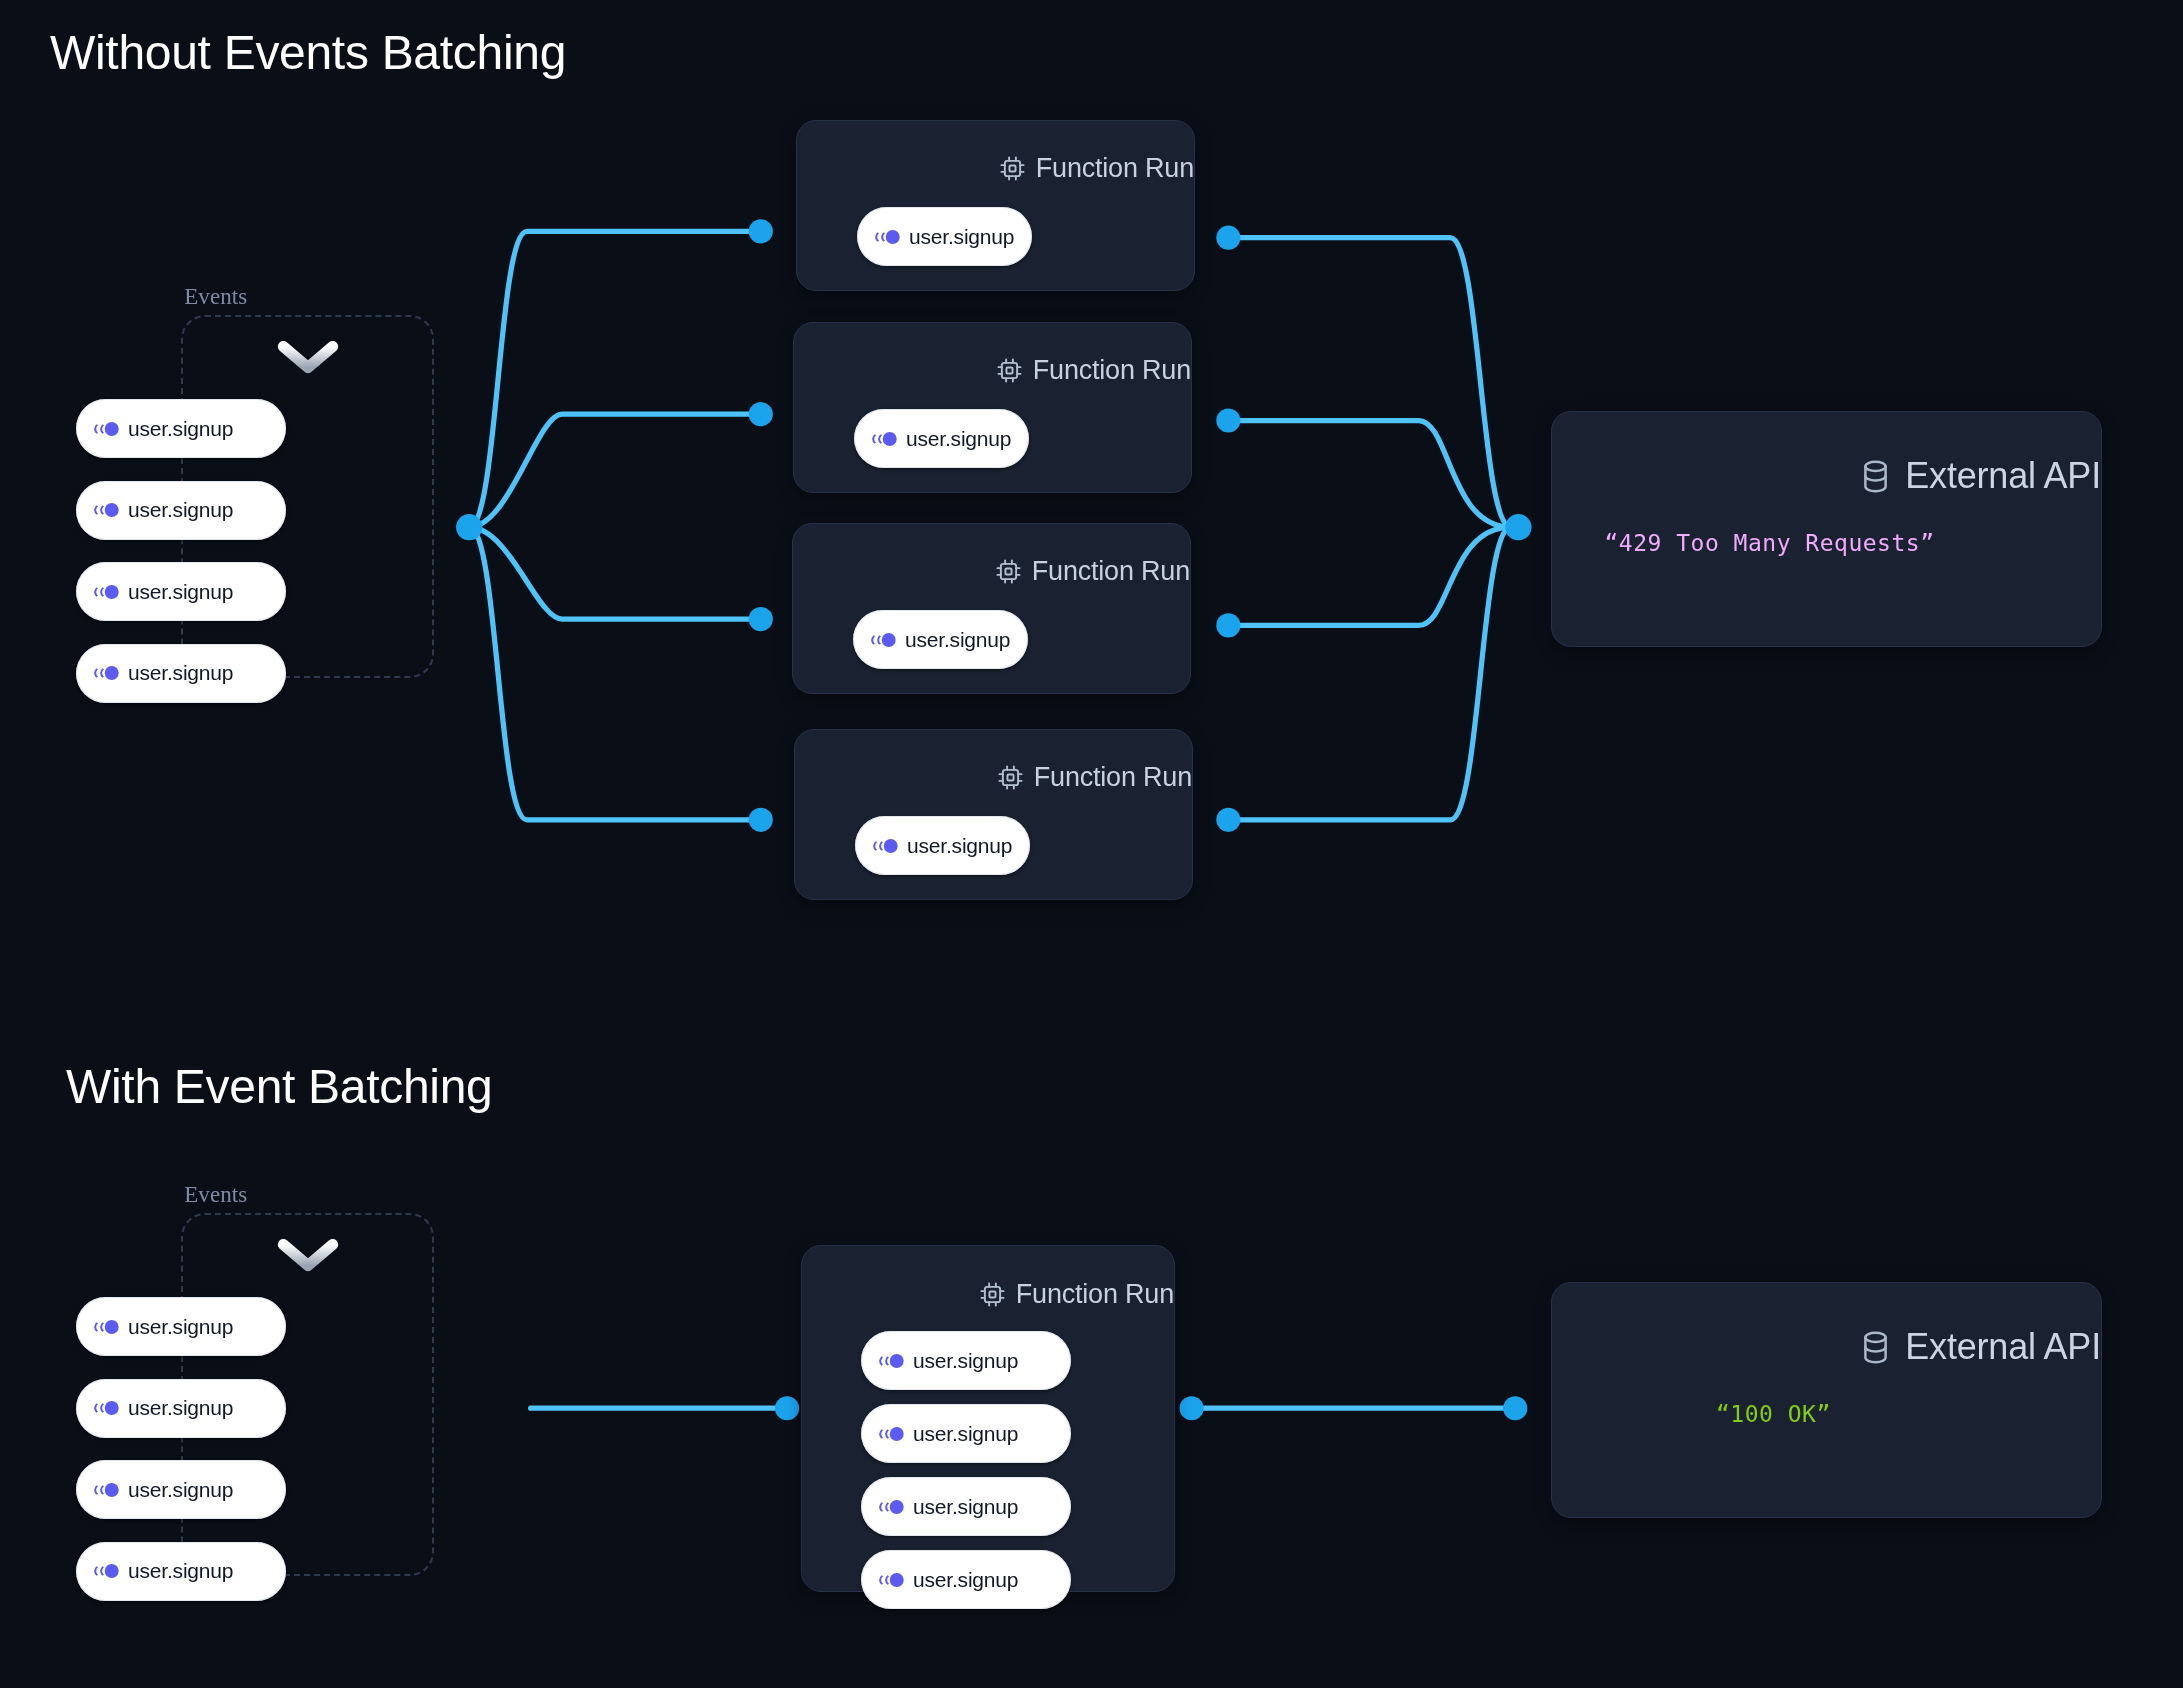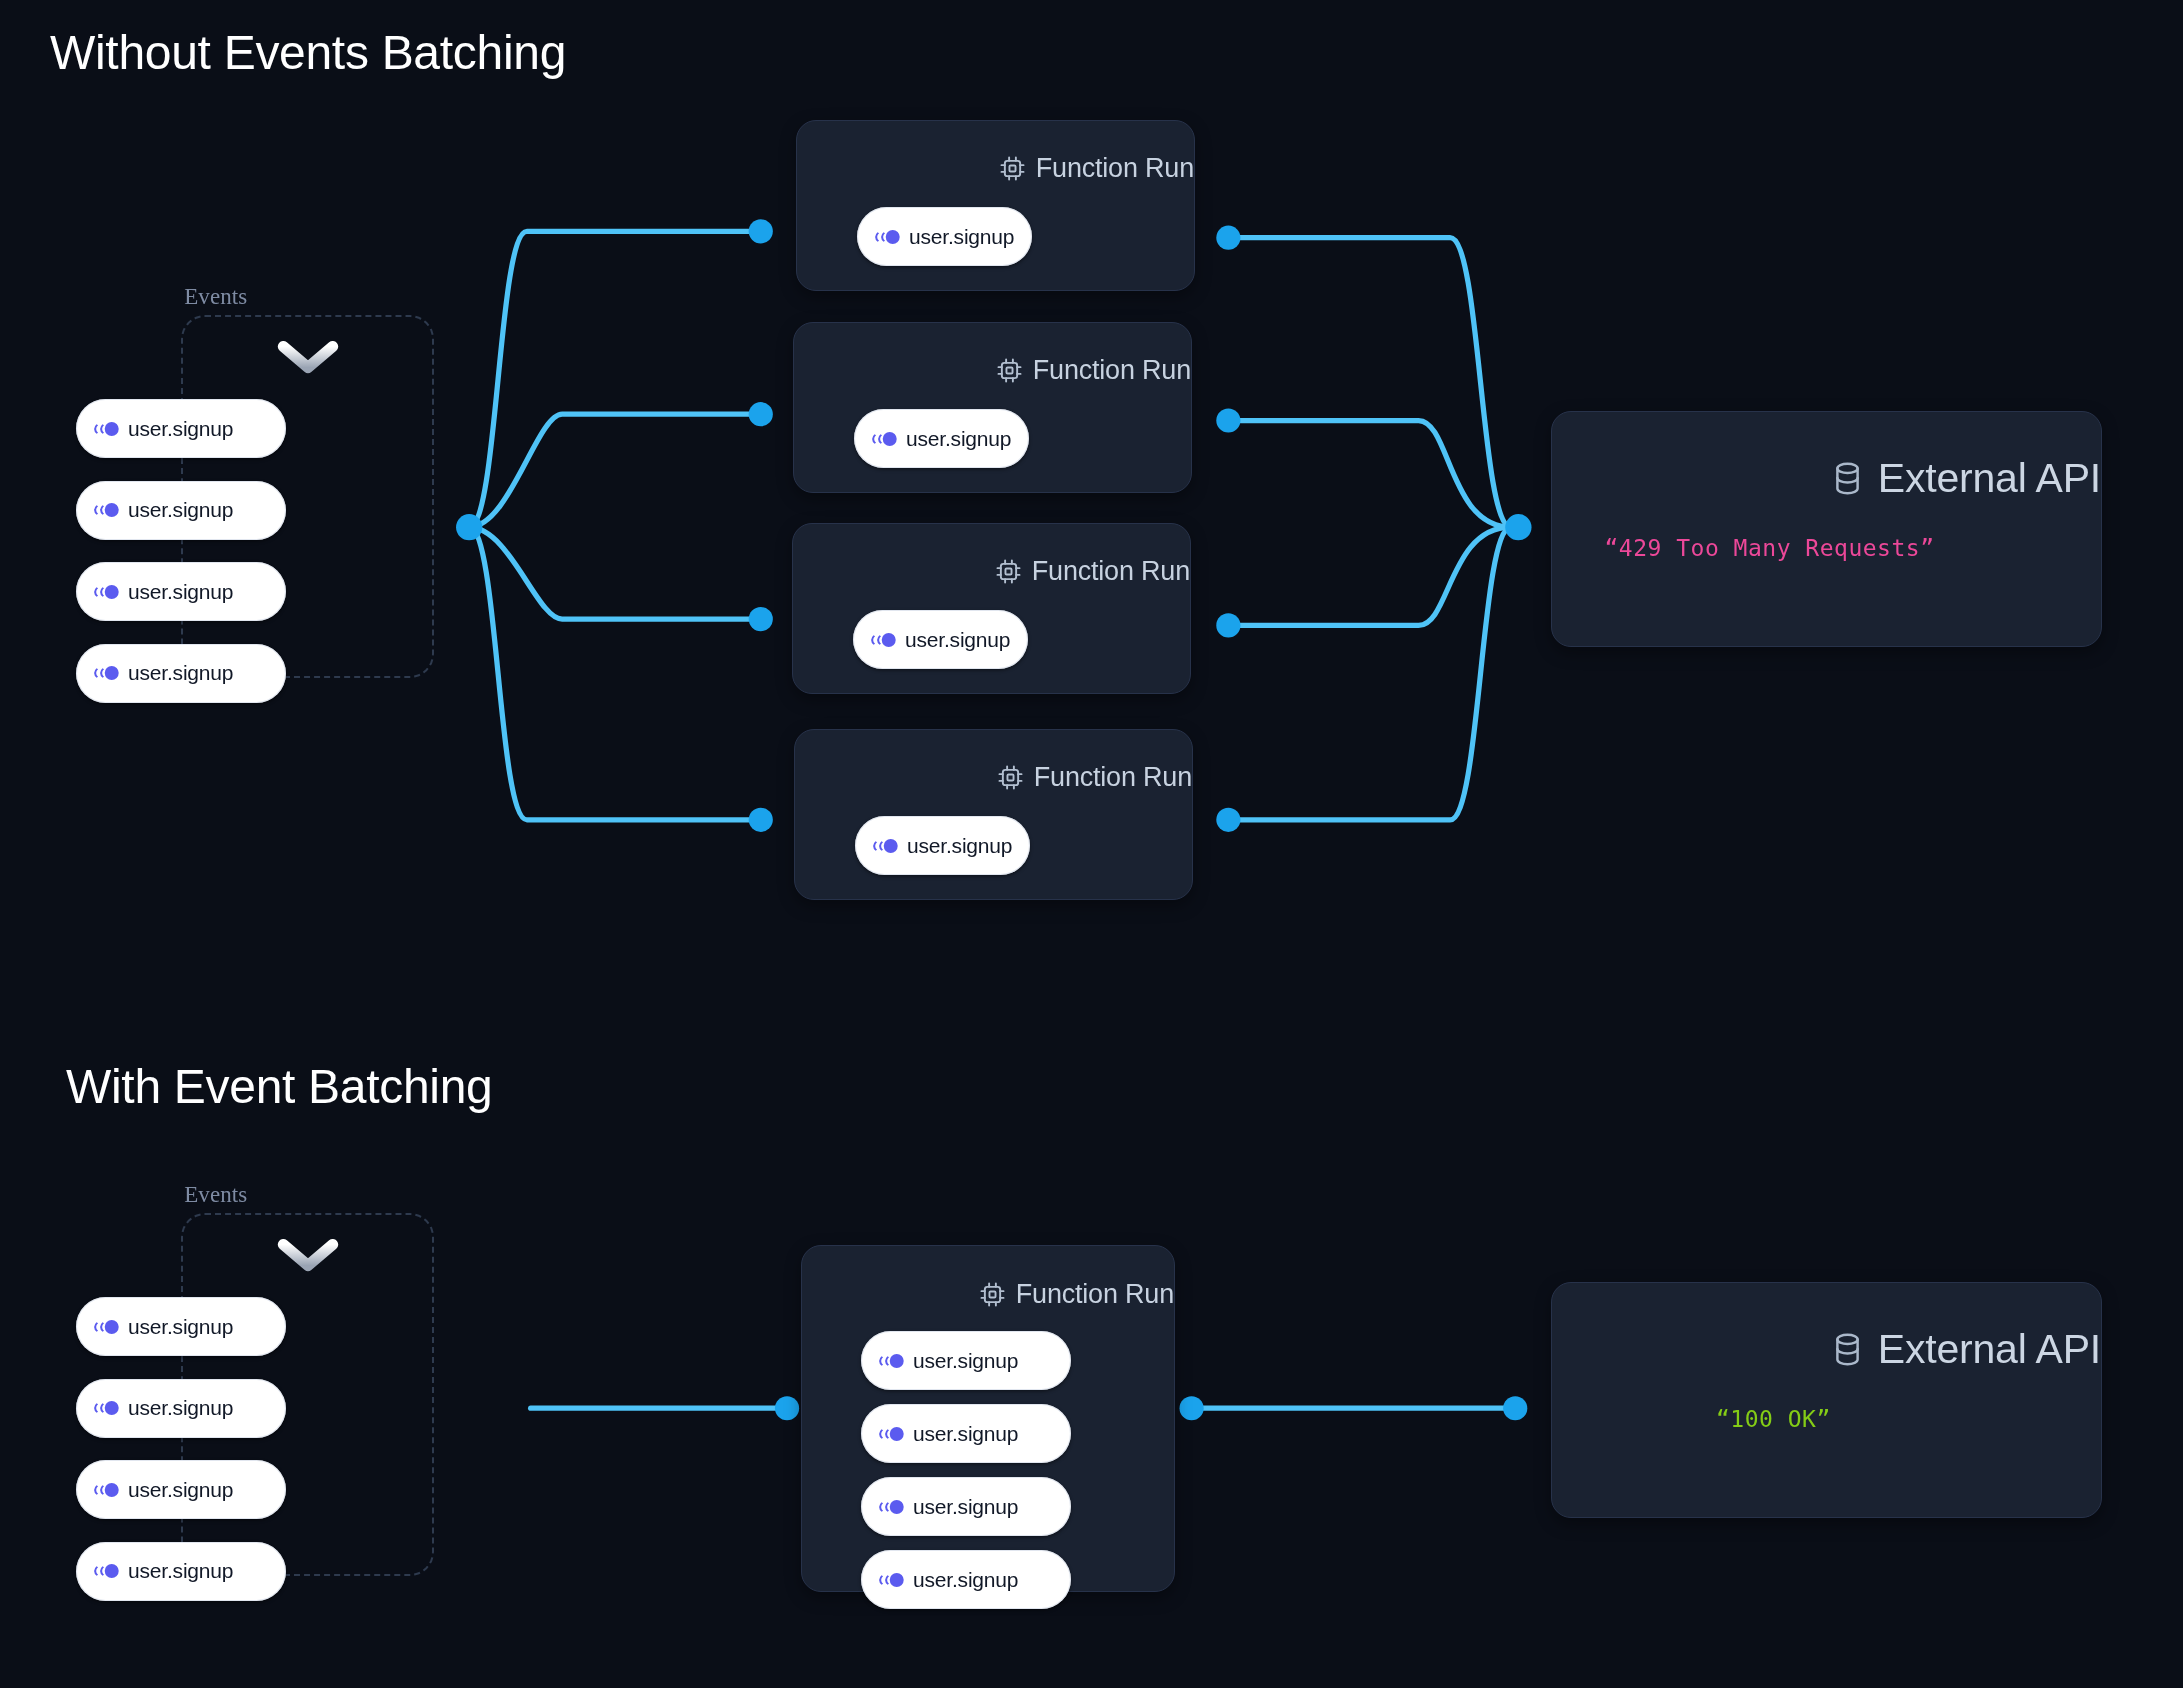--- a/index.html
+++ b/index.html
@@ -109,37 +109,37 @@
   .card-head {
     display: flex;
     align-items: center;
     gap: 9.5px;
     color: #c7d2e0;
     font-size: 27px;
     letter-spacing: -0.2px;
     white-space: nowrap;
     justify-content: flex-end;
   }
-  .card-head.big { font-size: 41px; color: #ccd6e3; gap: 13.7px; }
+  .card-head.big { font-size: 36px; color: #ccd6e3; gap: 13.7px; }
   .chip-icon { width: 27px; height: 27px; flex: 0 0 auto; display:block; }
   .db-icon   { width: 33px; height: 37px; flex: 0 0 auto; display:block; }
 
   .fn-card { padding: 32px 0 0 41px; }
   .fn-card .pill { margin-top: 23px; margin-left: 19px; }
 
   .api-card { padding: 43px 0 0 43px; }
   .api-status {
     margin-top: 33px;
     margin-left: 9.5px;
     font-family: "DejaVu Sans Mono", monospace;
     font-size: 23px;
     letter-spacing: 0.5px;
     white-space: nowrap;
   }
-  .status-error { color: #ec4899; }
+  .status-error { color: #f0abfc; }
   .status-ok    { color: #84cc16; }
 
   
   .pill-stack {
     margin-top: 21px;
     margin-left: 18px;
     display: flex;
     flex-direction: column;
     gap: 14px;
   }

